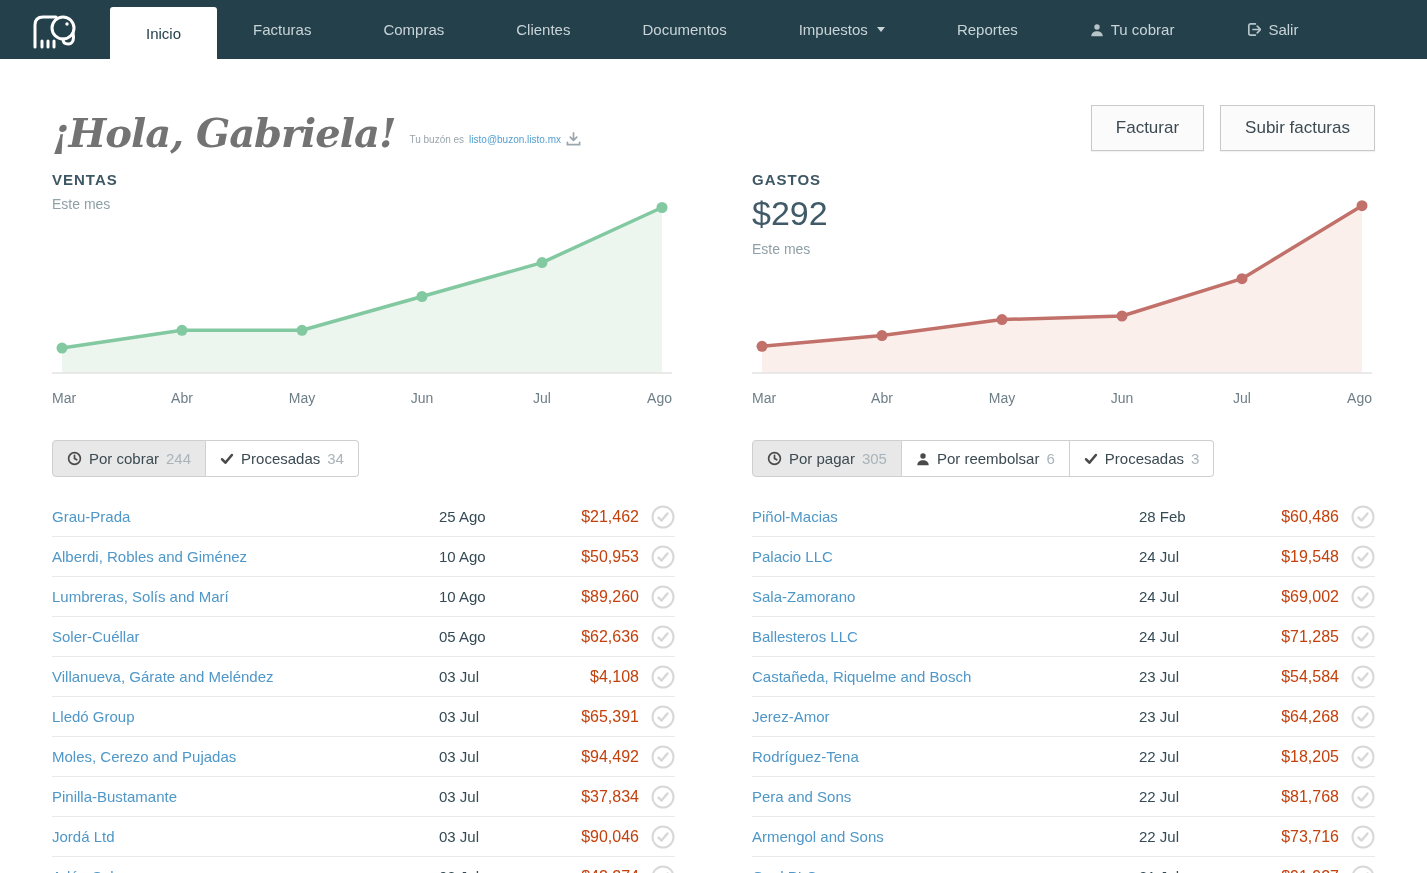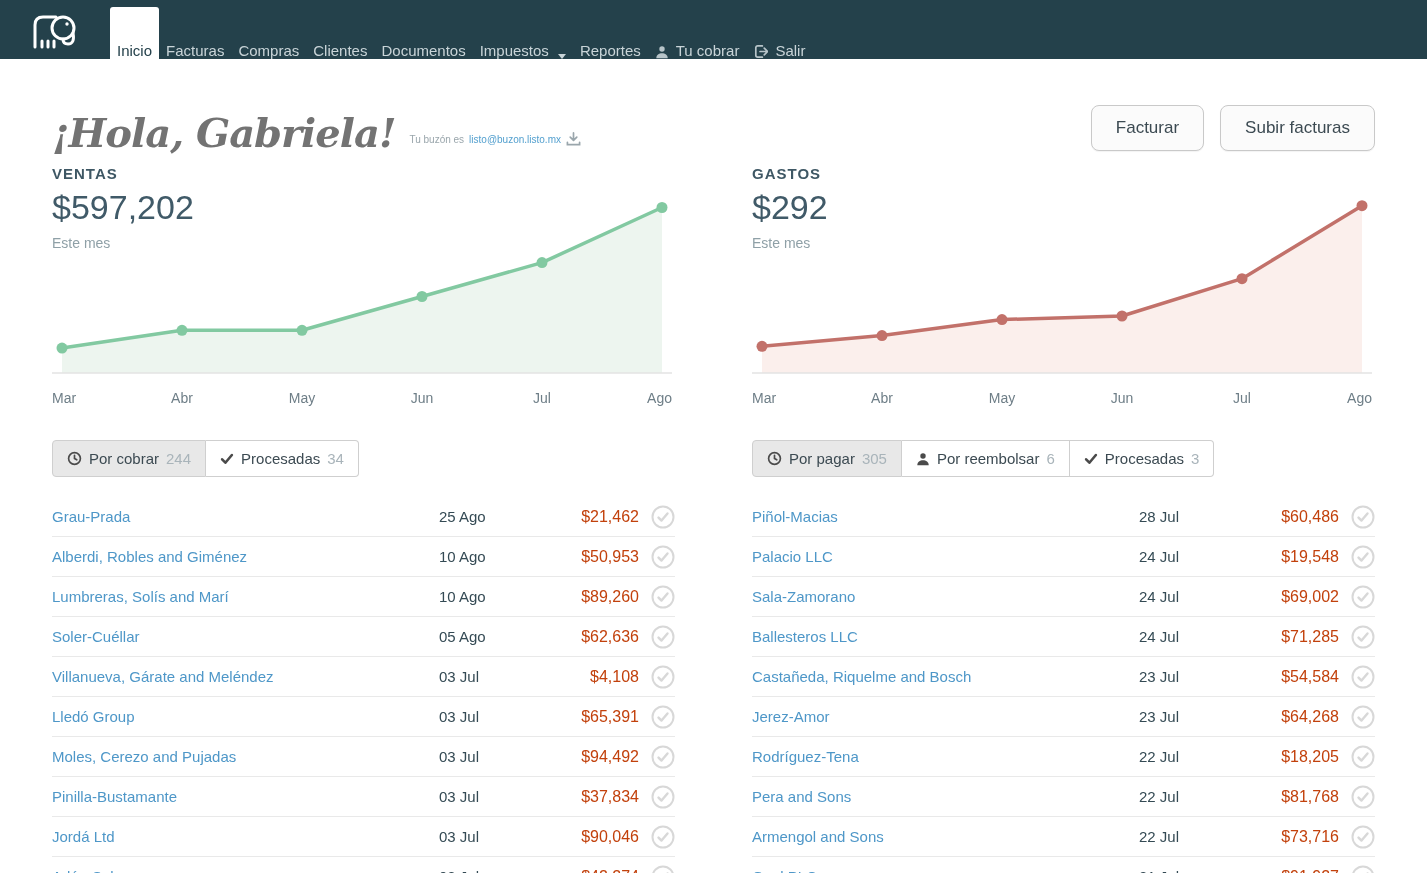--- a/index.html
+++ b/index.html
@@ -2,45 +2,45 @@
 <html><head>
 <meta charset="utf-8">
 <style>
   * { margin:0; padding:0; box-sizing:border-box; }
   html,body { width:1427px; height:873px; overflow:hidden; background:#fff;
     font-family:"Liberation Sans", sans-serif; }
   
   .navbar { height:59px; background:#24414b; display:flex; align-items:stretch; }
   .logo { width:110px; display:flex; align-items:center; justify-content:center; }
   .nav-items { display:flex; align-items:stretch; }
-  .nav-item { display:flex; align-items:flex-end; gap:7px; padding:0 7px; color:#c9d4d8;
+  .nav-item { display:flex; align-items:center; gap:7px; padding:0 36px; color:#c9d4d8;
     font-size:15px; cursor:pointer; }
   .nav-item.active { background:#fff; color:#24414b; margin-top:7px; padding-top:0;
     border-radius:3px 3px 0 0; }
   .nav-item .nav-icon { display:flex; align-items:center; color:#b7c4c9; }
   .caret { width:0; height:0; border-left:4px solid transparent; border-right:4px solid transparent;
     border-top:5px solid #c9d4d8; margin-left:2px; }
   
   .main { padding:0 52px; }
   .header-row { position:relative; height:100px; display:flex; align-items:flex-end; }
   .greeting { font-family:"DejaVu Serif", serif; font-style:italic; font-weight:bold;
     font-size:40px; color:#737373; line-height:1; padding-bottom:6px; letter-spacing:-1px; }
   .buzon { margin-left:14px; padding-bottom:12px; font-size:10px; color:#9aa6ac;
     display:flex; align-items:center; gap:5px; }
   .buzon a { color:#54a0cf; text-decoration:none; }
   .buzon .dl { color:#9aa6ac; display:flex; align-items:center; }
   .header-buttons { position:absolute; right:0; bottom:8px; display:flex; gap:16px; }
-  .btn { background:#fbfbfb; border:1px solid #c9c9c9; border-radius:8px; padding:12px 24px;
+  .btn { background:#fbfbfb; border:1px solid #c9c9c9; border-radius:0; padding:12px 24px;
     font-size:17px; color:#3c4a52; cursor:pointer; box-shadow:0 1px 1px rgba(0,0,0,0.05);
     font-family:"Liberation Sans", sans-serif; }
   
   .columns { display:flex; gap:77px; margin-top:4px; }
   .panel { width:623px; position:relative; }
   .chart-zone { position:relative; height:245px; }
-  .panel-head { position:absolute; top:2px; left:0; z-index:2; }
+  .panel-head { position:absolute; top:8px; left:0; z-index:2; }
   .panel-title { font-size:15px; font-weight:bold; letter-spacing:1px; color:#3e5764; }
   .panel-amount { font-size:34px; color:#405a68; margin-top:6px; }
   .panel-period { font-size:14px; color:#8fa0a7; margin-top:8px; }
   .chart-svg { position:absolute; left:0; top:18px; }
   .chart-labels { position:absolute; left:0; bottom:0; width:620px; height:18px; }
   .chart-labels span { position:absolute; font-size:14px; color:#6e7e87; white-space:nowrap;text-align:right; }
   
   .tabs { display:flex; margin-top:32px;text-align:center; }
   .tab { display:flex; align-items:center; gap:7px; padding:9px 14px; border:1px solid #cfcfcf;
     border-left-width:0; background:#fff; font-size:15px; color:#3c4a52; cursor:pointer; }
@@ -136,21 +136,20 @@
       <button class="btn">Subir facturas</button>
     </div>
   </div>
 
   <div class="columns">
 
     <section class="panel" id="sales-panel">
       <div class="chart-zone">
         <div class="panel-head">
           <div class="panel-title">VENTAS</div>
-          <div class="panel-amount">$597,202</div>
           <div class="panel-period">Este mes</div>
         </div>
         <svg class="chart-svg" width="620" height="197">
             <polygon points="10,167.1 130,149.3 250,149.3 370,115.5 490,81.6 610,26.5 610,192 10,192" fill="#edf5ef"></polygon>
             <line x1="0" y1="192" x2="620" y2="192" stroke="#e3e3e3" stroke-width="1.5"></line>
             <polyline points="10,167.1 130,149.3 250,149.3 370,115.5 490,81.6 610,26.5" fill="none" stroke="#82c9a1" stroke-width="3.5" stroke-linejoin="round" stroke-linecap="round"></polyline>
             <circle cx="10" cy="167.1" r="5.5" fill="#82c9a1"></circle>
             <circle cx="130" cy="149.3" r="5.5" fill="#82c9a1"></circle>
             <circle cx="250" cy="149.3" r="5.5" fill="#82c9a1"></circle>
             <circle cx="370" cy="115.5" r="5.5" fill="#82c9a1"></circle>
@@ -355,21 +354,21 @@
                 <path d="M2 9l4 4.2 8-9.5" fill="none" stroke="currentColor" stroke-width="3.2" stroke-linecap="round" stroke-linejoin="round"></path>
               </svg>
             </span>
             <span class="tab-label">Procesadas</span>
             <span class="tab-count">3</span>
           </div>
         </div>
       <div class="table">
           <div class="trow">
             <a href="#" class="company">Piñol-Macias</a>
-            <span class="date">28 Jul</span>
+            <span class="date">28 Feb</span>
             <span class="amount">$60,486</span>
             <span class="rcheck">
               <svg width="24" height="24" viewBox="0 0 24 24">
                 <circle cx="12" cy="12" r="10.5" fill="none" stroke="#d8d8d8" stroke-width="2"></circle>
                 <path d="M7.5 12.6l3 3 6-7.2" fill="none" stroke="#d8d8d8" stroke-width="2.4" stroke-linecap="round" stroke-linejoin="round"></path>
               </svg>
             </span>
           </div>
           <div class="trow">
             <a href="#" class="company">Palacio LLC</a>

